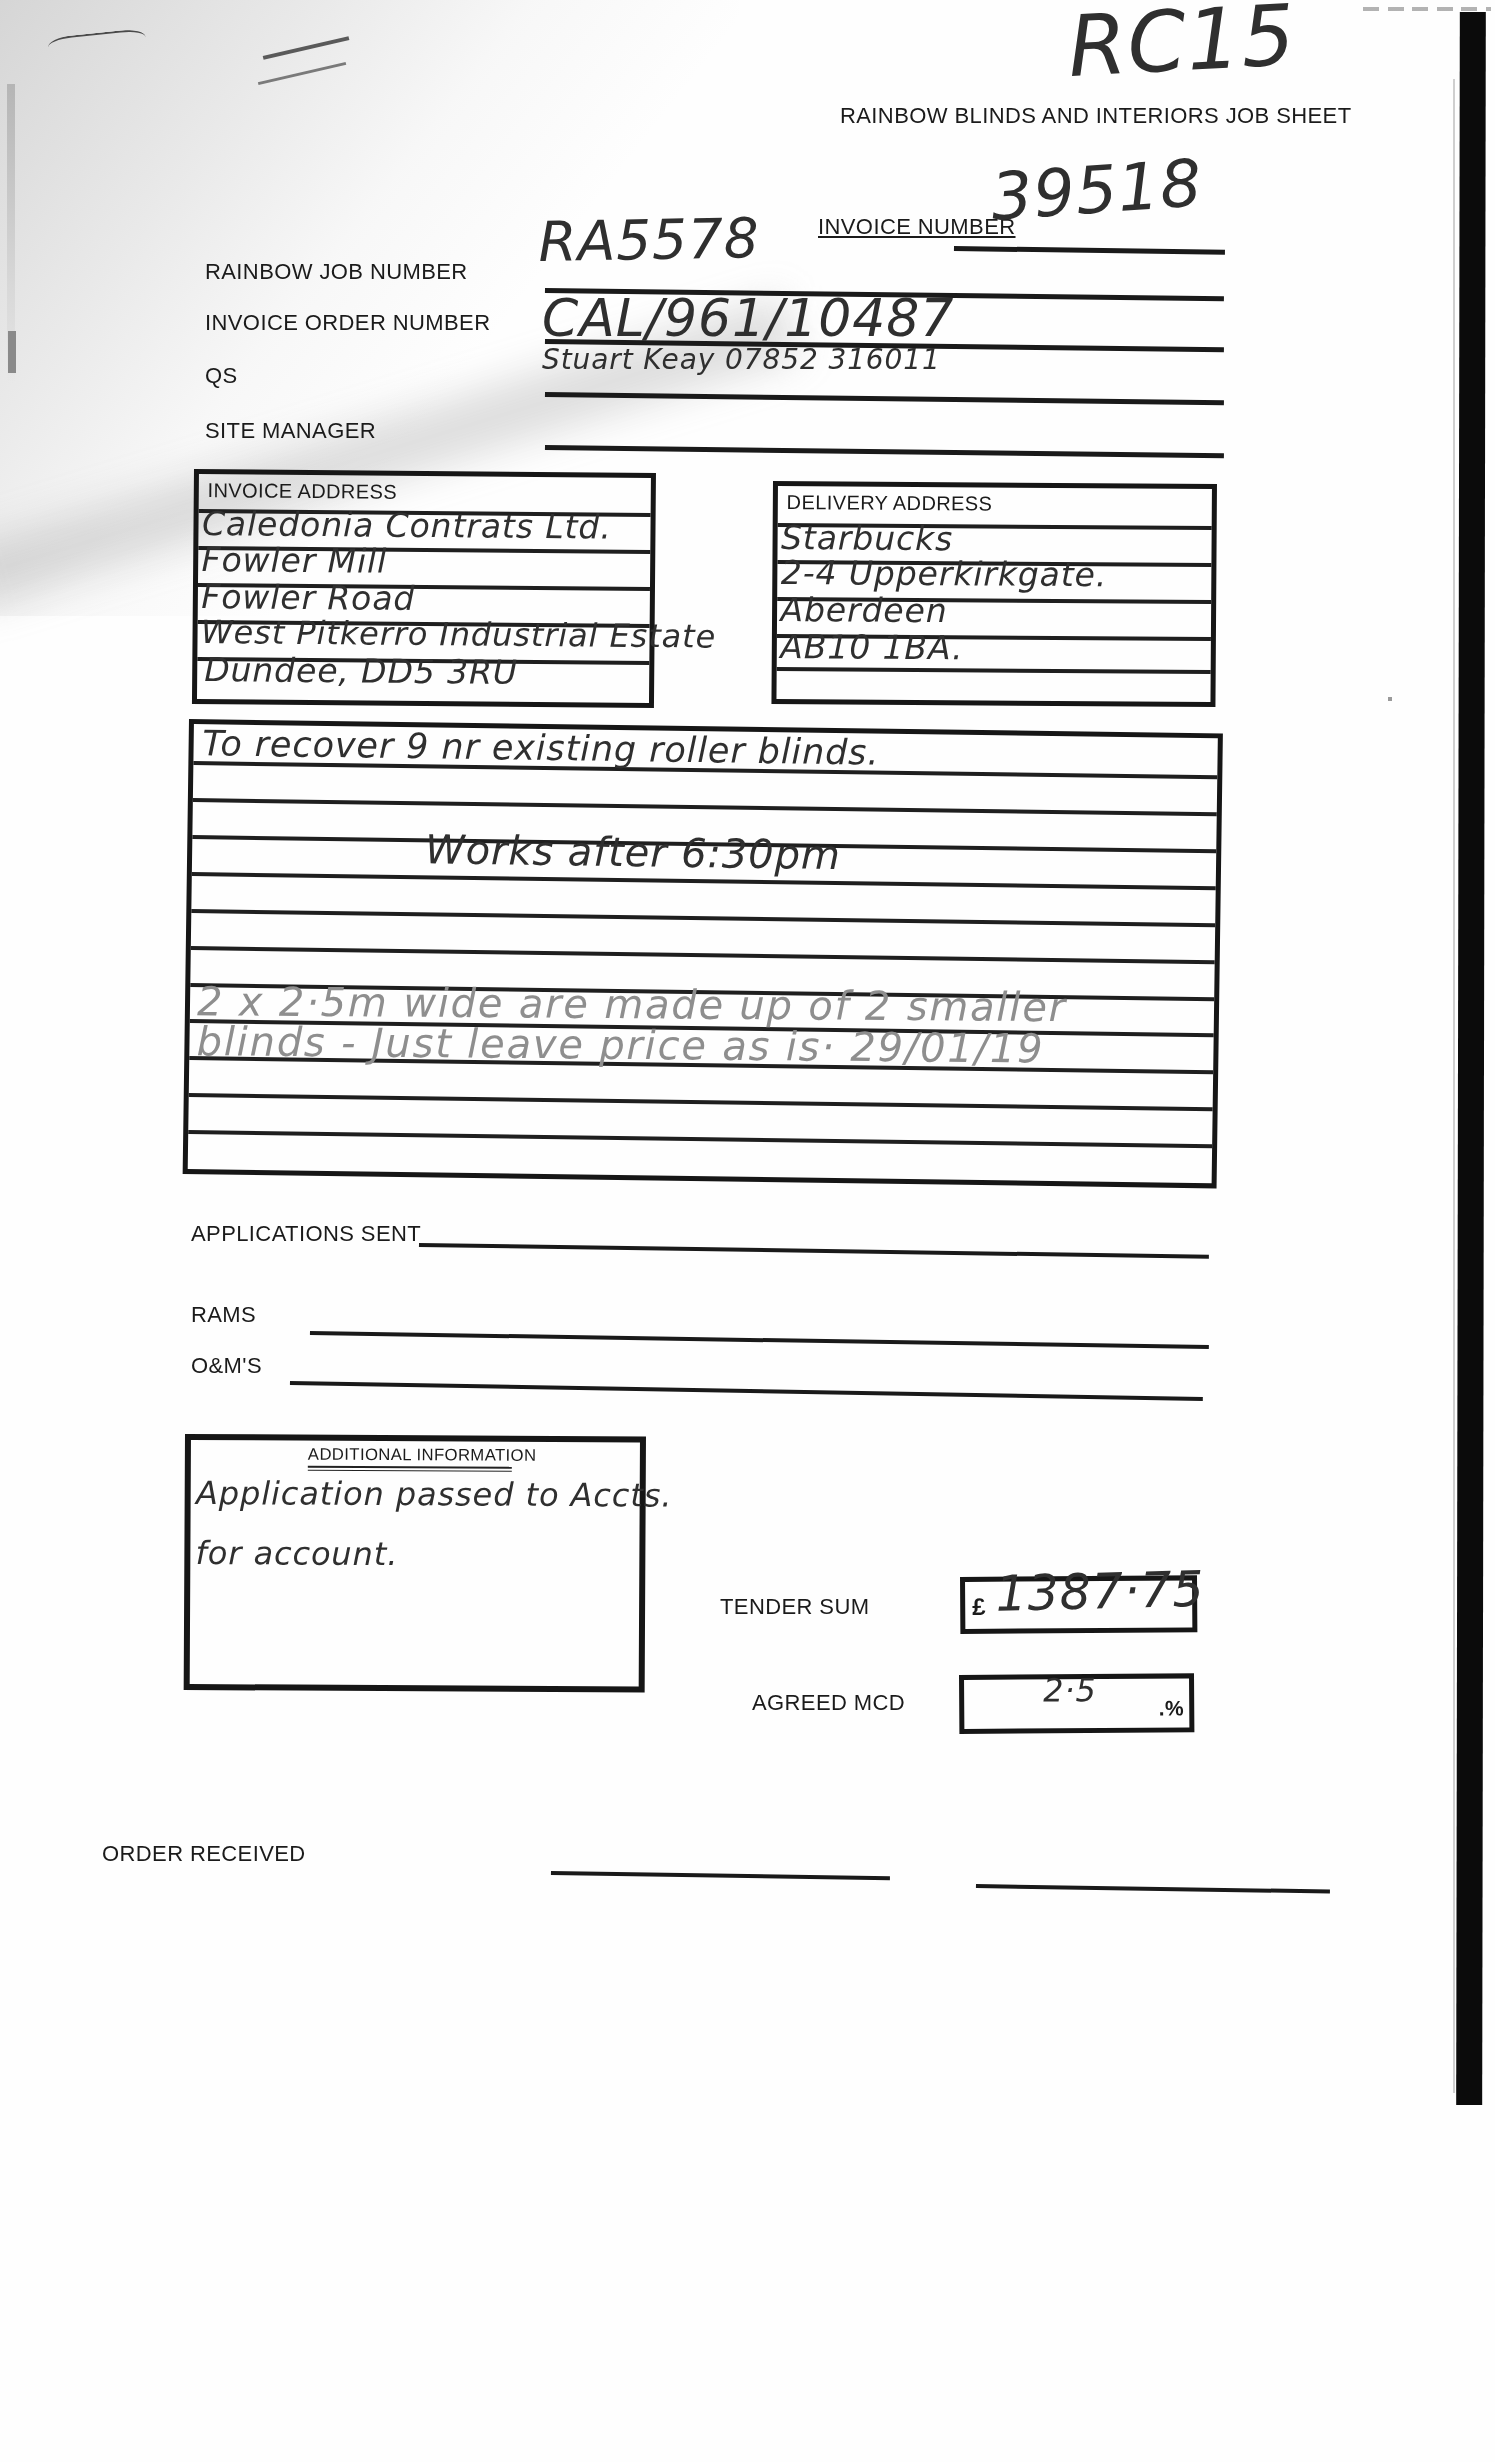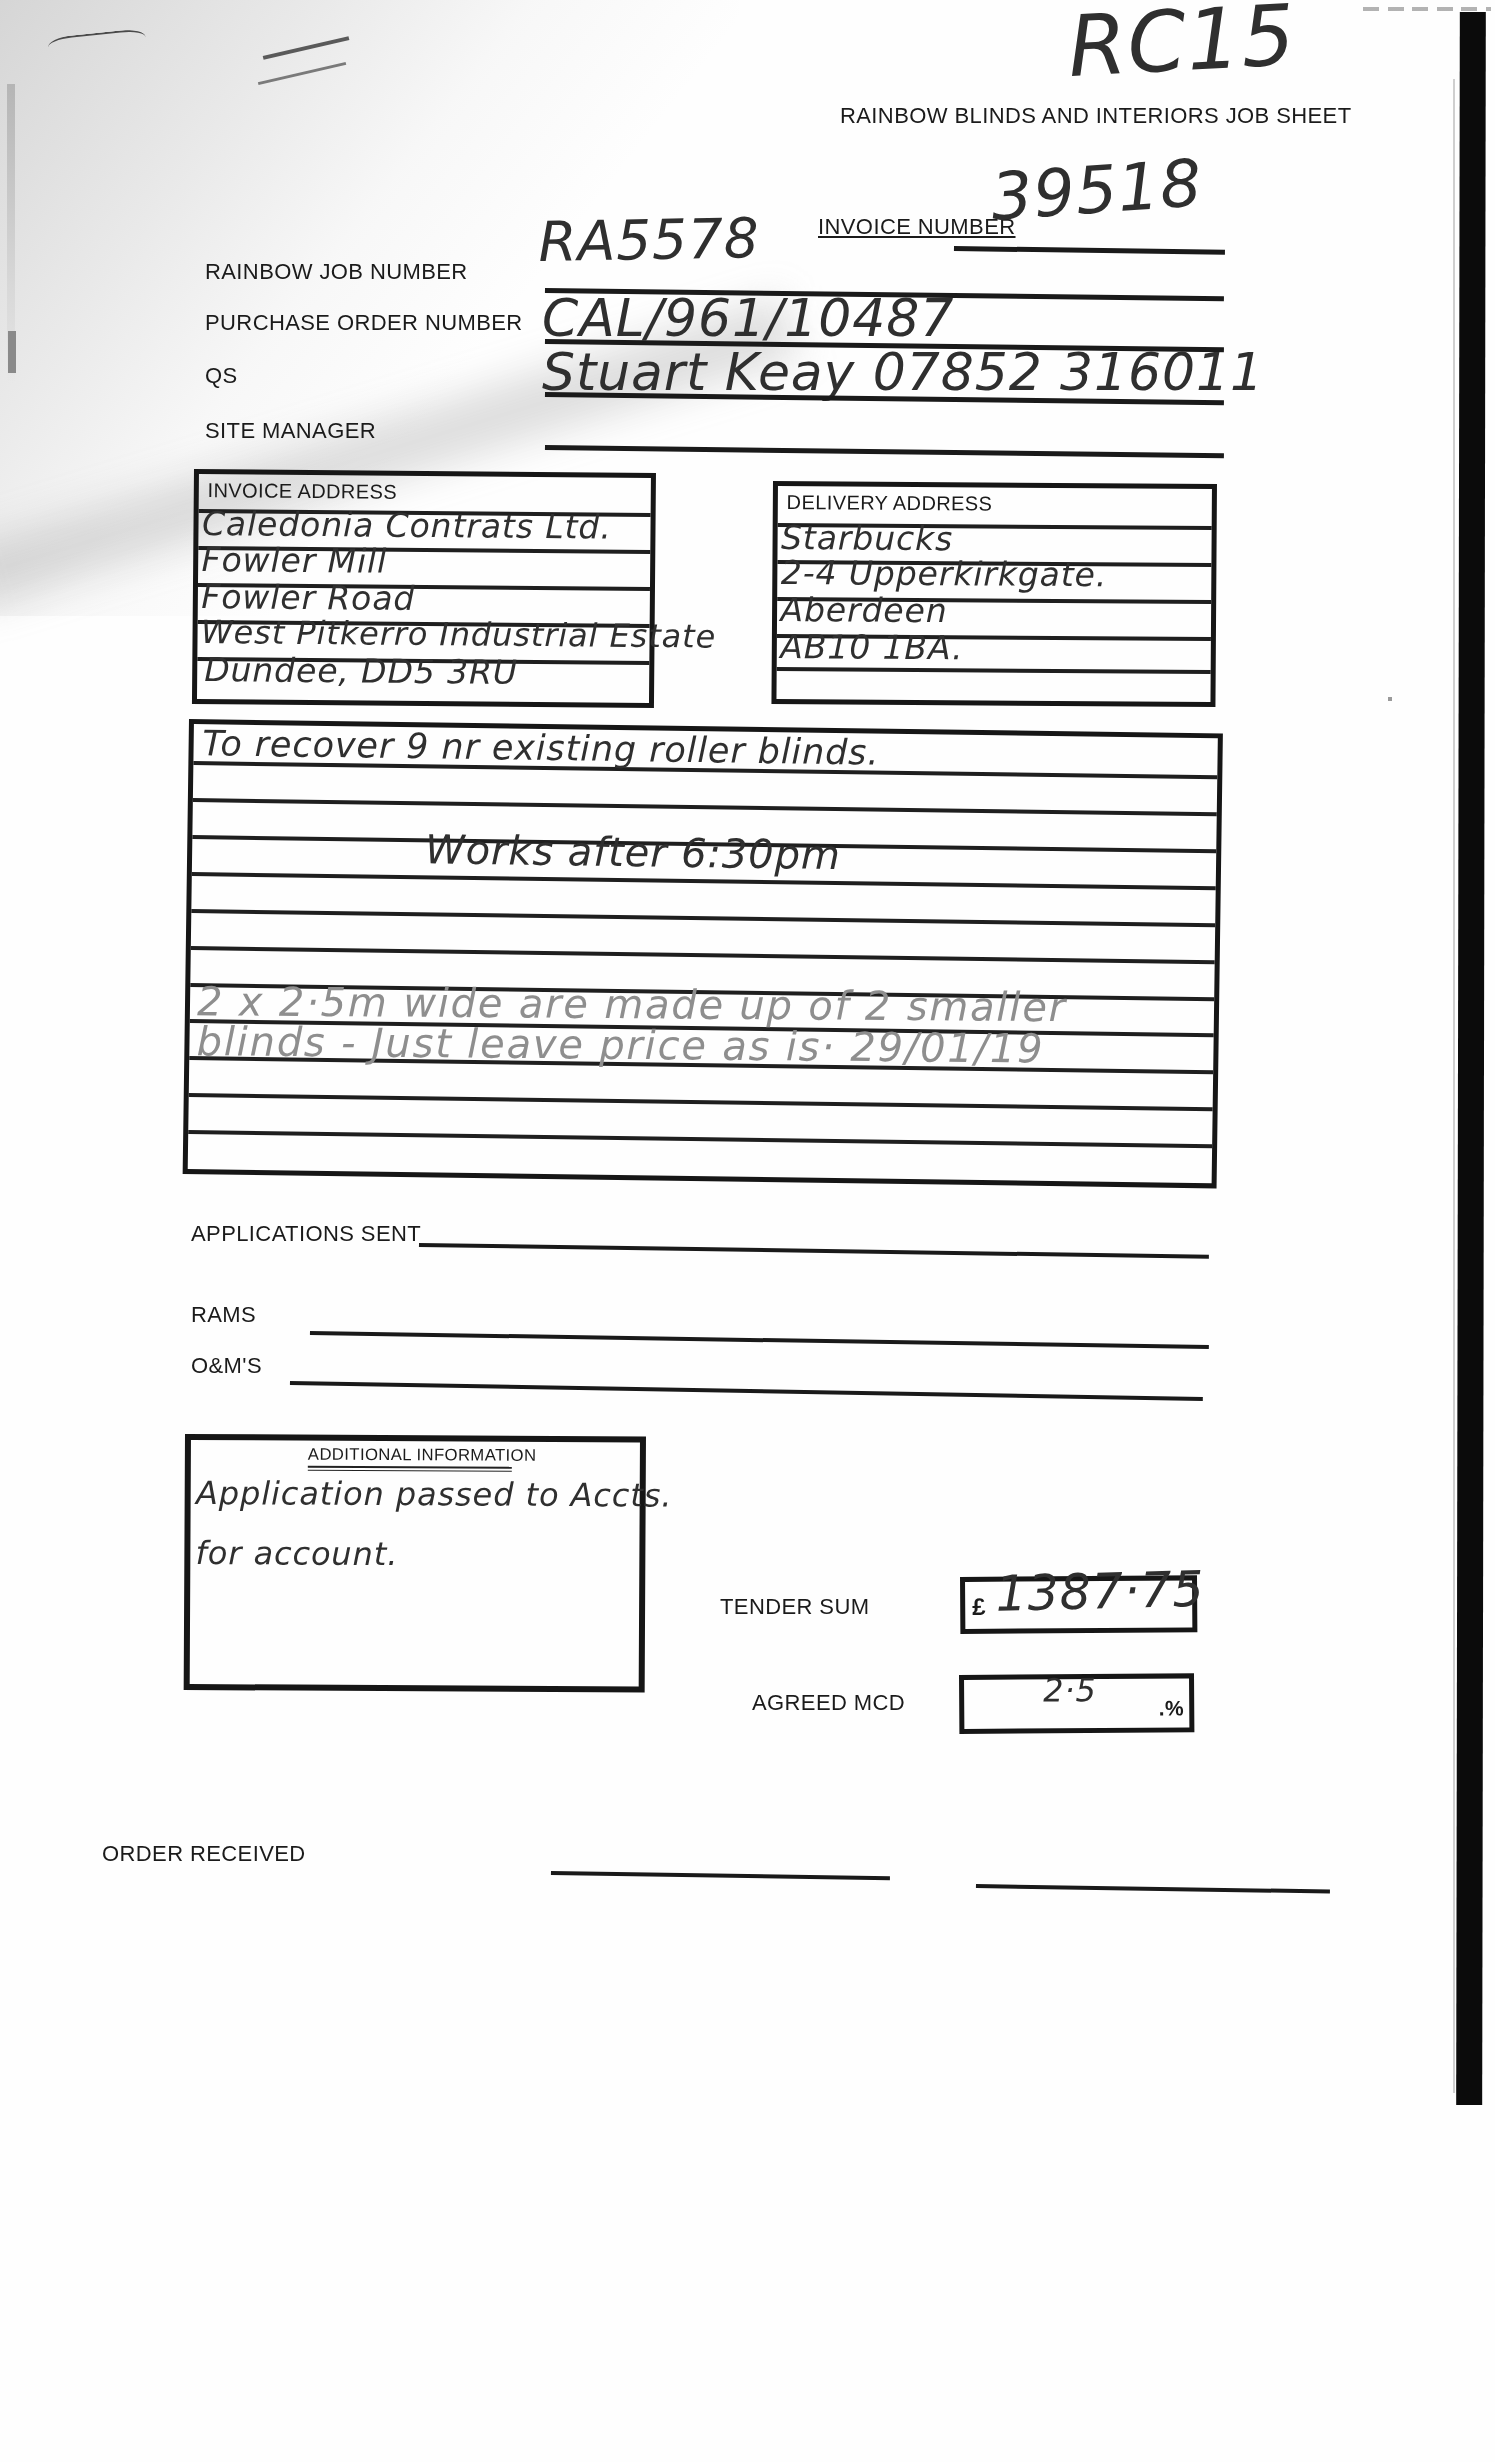--- a/index.html
+++ b/index.html
@@ -42,26 +42,26 @@
   <div class="abs plabel" style="left:840px;top:103px;width:528px;text-align:left;">RAINBOW BLINDS AND INTERIORS JOB SHEET</div>
 
   <div class="abs plabel" style="left:818px;top:214px;text-decoration:underline;">INVOICE NUMBER</div>
   <div class="abs hand" style="left:989px;top:165px;font-size:65px;transform:rotate(-4deg);">39518</div>
   <div class="abs rule" style="left:954px;top:246px;width:271px;height:5.3px;transform:rotate(.8deg);"></div>
 
   <div class="abs plabel" style="left:205px;top:259px;">RAINBOW JOB NUMBER</div>
   <div class="abs hand" style="left:538px;top:215px;font-size:55px;transform:rotate(-1deg);">RA5578</div>
   <div class="abs rule" style="left:545px;top:288px;width:679px;height:5.3px;transform:rotate(.7deg);"></div>
 
-  <div class="abs plabel" style="left:205px;top:310px;">PURCHASE ORDER NUMBER</div>
+  <div class="abs plabel" style="left:205px;top:310px;">INVOICE ORDER NUMBER</div>
   <div class="abs hand" style="left:542px;top:292px;font-size:52px;">CAL/961/10487</div>
   <div class="abs rule" style="left:545px;top:339px;width:679px;height:5.3px;transform:rotate(.7deg);"></div>
 
   <div class="abs plabel" style="left:205px;top:363px;">QS</div>
-  <div class="abs hand" style="left:542px;top:346px;font-size:52px;">Stuart Keay  07852 316011</div>
+  <div class="abs hand" style="left:542px;top:346px;font-size:28px;">Stuart Keay  07852 316011</div>
   <div class="abs rule" style="left:545px;top:392px;width:679px;height:5.3px;transform:rotate(.7deg);"></div>
 
   <div class="abs plabel" style="left:205px;top:418px;">SITE MANAGER</div>
   <div class="abs rule" style="left:545px;top:445px;width:679px;height:5.3px;transform:rotate(.7deg);"></div>
 
   <div class="abs fbox" style="left:194px;top:469px;width:452px;height:225px;transform:rotate(.5deg);">
     <div class="abs plabel" style="left:8.8px;top:5.3px;font-size:20px;">INVOICE ADDRESS</div>
     <div class="boxrule" style="top:35px;"></div>
     <div class="boxrule" style="top:72px;"></div>
     <div class="boxrule" style="top:109px;"></div>

